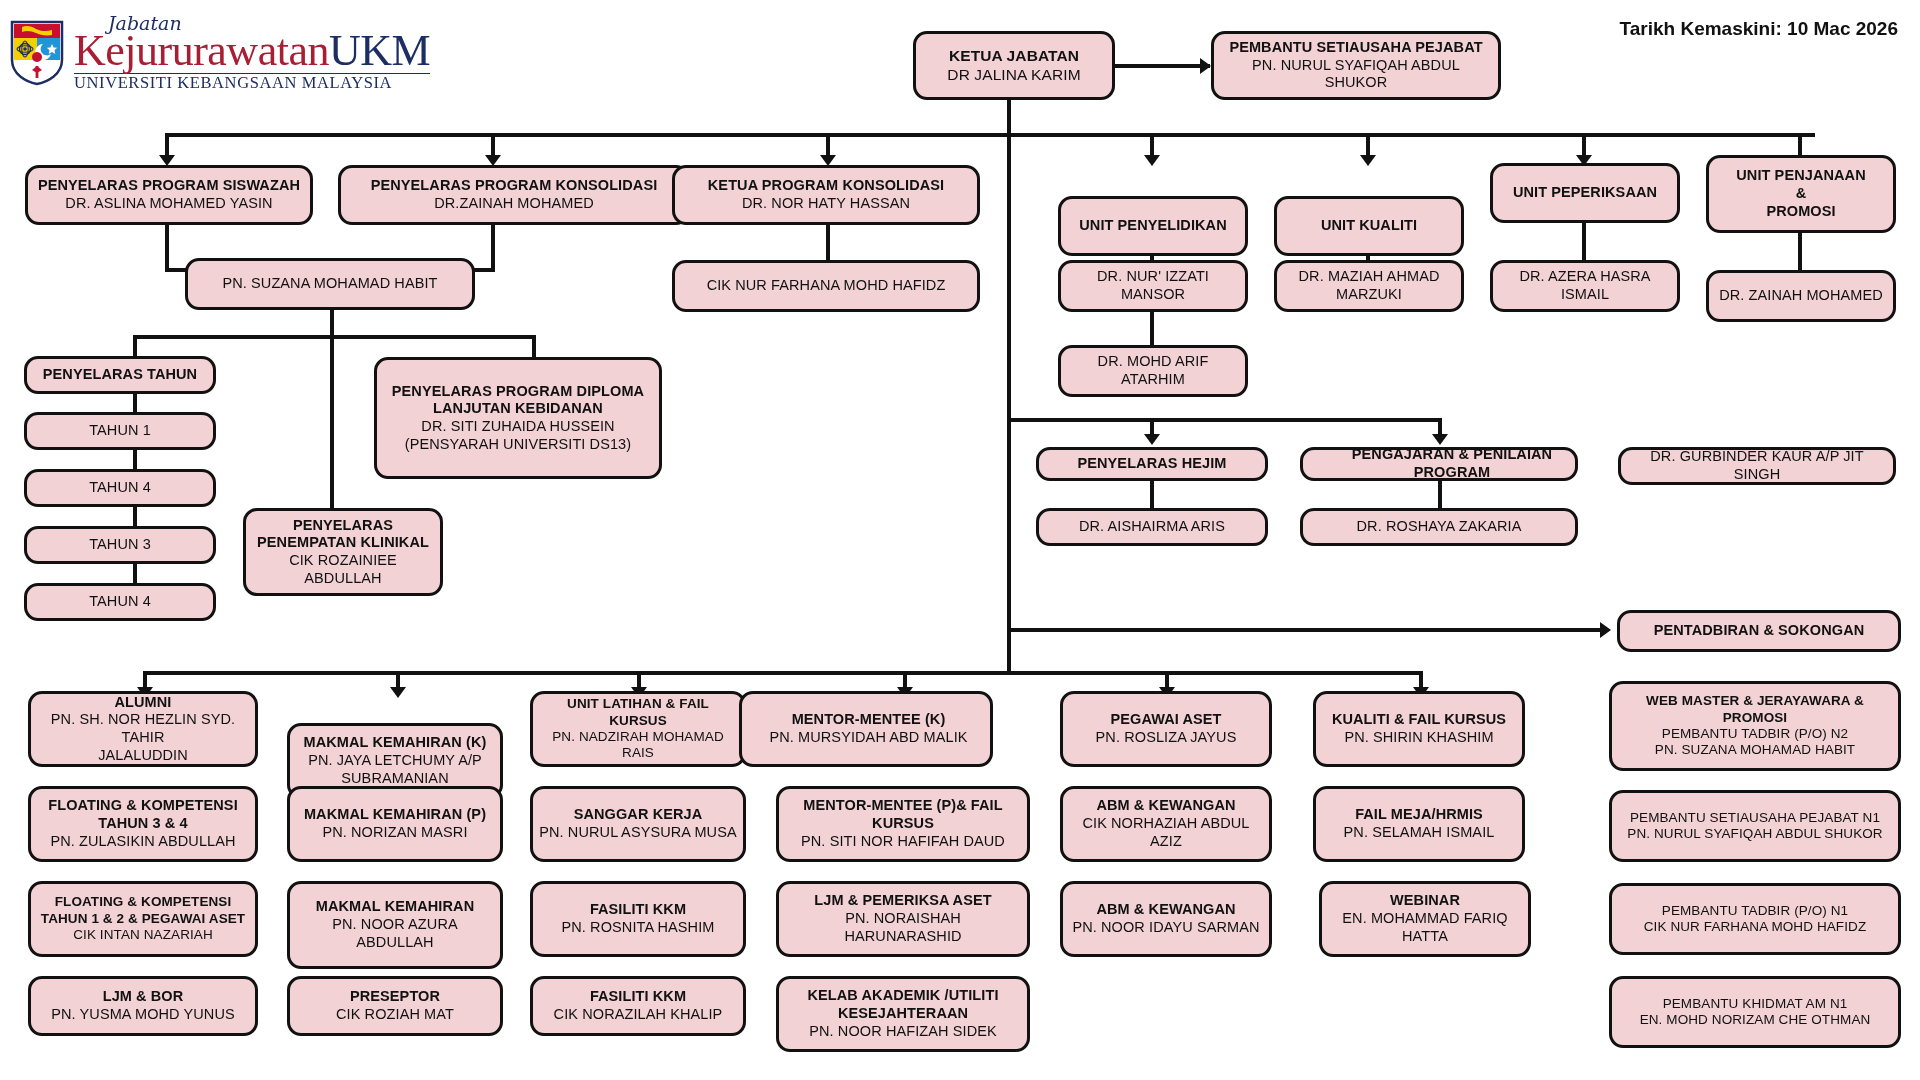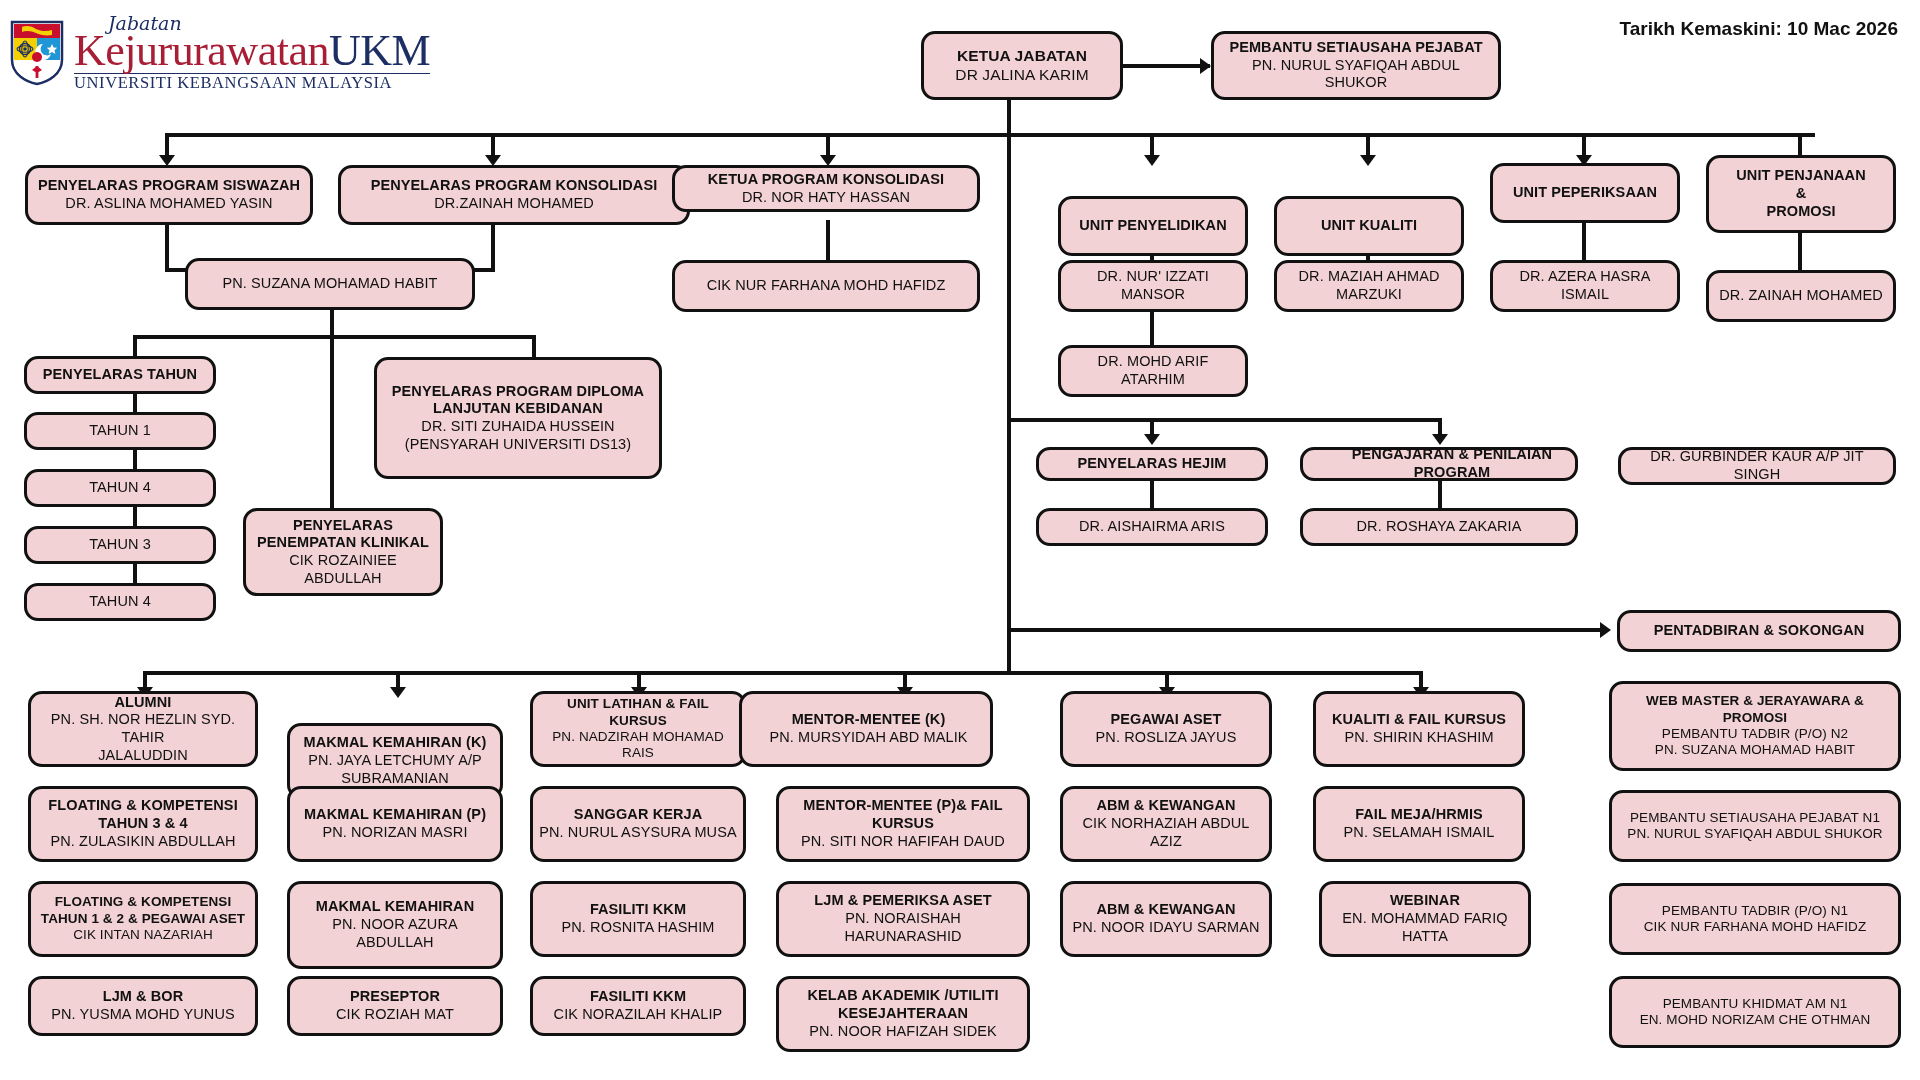--- a/index.html
+++ b/index.html
@@ -217,21 +217,21 @@
   <div class="arrow" style="left:390px; top:687px;"></div>
   <div class="ln" style="left:637px; top:671px; width:4px; height:20px;"></div>
   <div class="arrow" style="left:631px; top:687px;"></div>
   <div class="ln" style="left:903px; top:671px; width:4px; height:20px;"></div>
   <div class="arrow" style="left:897px; top:687px;"></div>
   <div class="ln" style="left:1165px; top:671px; width:4px; height:20px;"></div>
   <div class="arrow" style="left:1159px; top:687px;"></div>
   <div class="ln" style="left:1419px; top:671px; width:4px; height:20px;"></div>
   <div class="arrow" style="left:1413px; top:687px;"></div>
 
-  <div class="node big" style="left:913px; top:31px; width:202px; height:69px;margin-left:8px;">
+  <div class="node big" style="left:913px; top:31px; width:202px; height:69px;">
     <div class="ttl">KETUA JABATAN</div>
     <div class="sub">DR JALINA KARIM</div>
   </div>
 
   <div class="node" style="left:1211px; top:31px; width:290px; height:69px;">
     <div class="ttl">PEMBANTU SETIAUSAHA PEJABAT</div>
     <div class="sub">PN. NURUL SYAFIQAH ABDUL SHUKOR</div>
   </div>
 
   <div class="node" style="left:25px; top:165px; width:288px; height:60px;">
@@ -241,21 +241,21 @@
 
   <div class="node" style="left:338px; top:165px; width:352px; height:60px;">
     <div class="ttl">PENYELARAS PROGRAM KONSOLIDASI</div>
     <div class="sub">DR.ZAINAH MOHAMED</div>
   </div>
 
   <div class="node" style="left:185px; top:258px; width:290px; height:52px;">
     <div class="sub">PN. SUZANA MOHAMAD HABIT</div>
   </div>
 
-  <div class="node" style="left:672px; top:165px; width:308px; height:47px;">
+  <div class="node" style="left:672px; top:165px; width:308px; height:60px;">
     <div class="ttl">KETUA PROGRAM KONSOLIDASI</div>
     <div class="sub">DR. NOR HATY HASSAN</div>
   </div>
 
   <div class="node" style="left:672px; top:260px; width:308px; height:52px;">
     <div class="sub">CIK NUR FARHANA MOHD HAFIDZ</div>
   </div>
 
   <div class="node" style="left:24px; top:356px; width:192px; height:38px;">
     <div class="ttl">PENYELARAS TAHUN</div>

